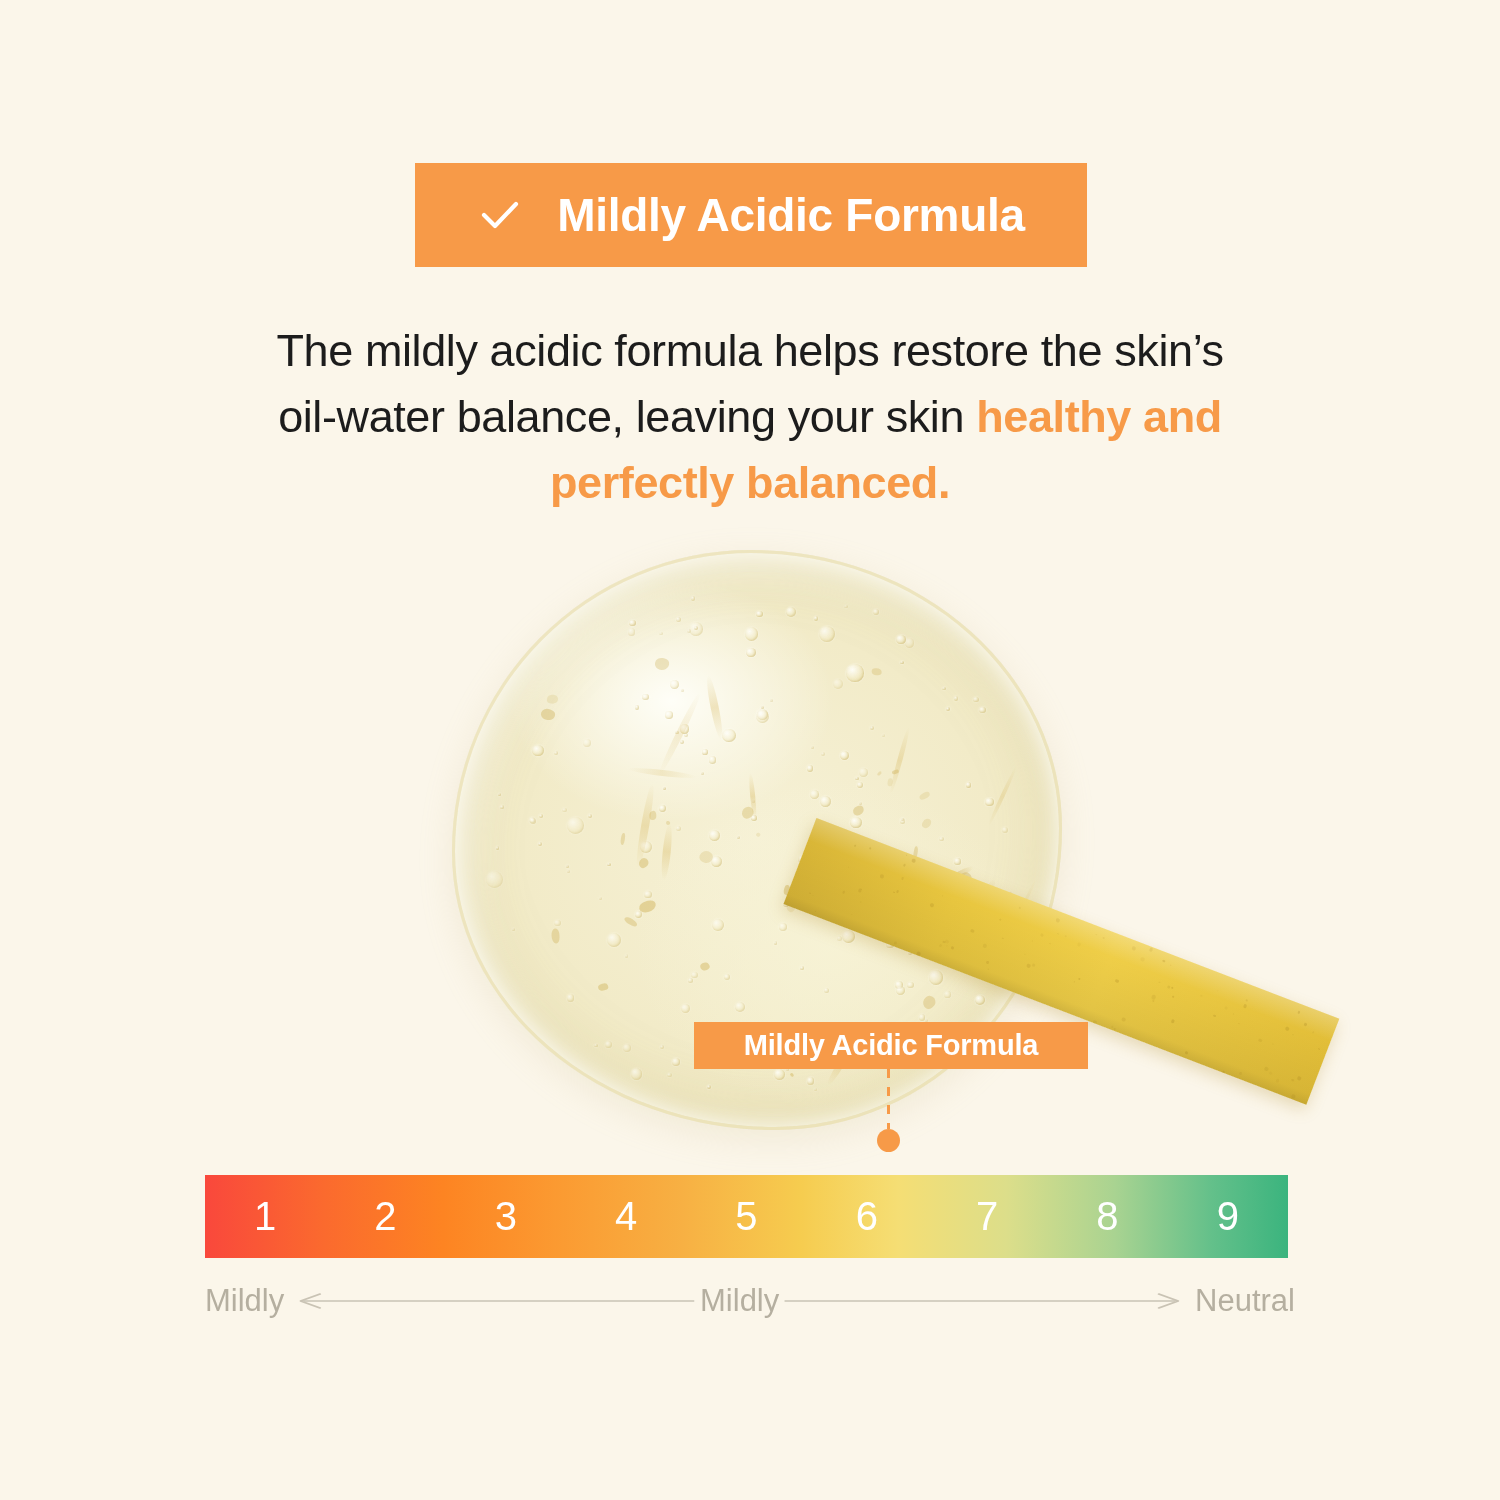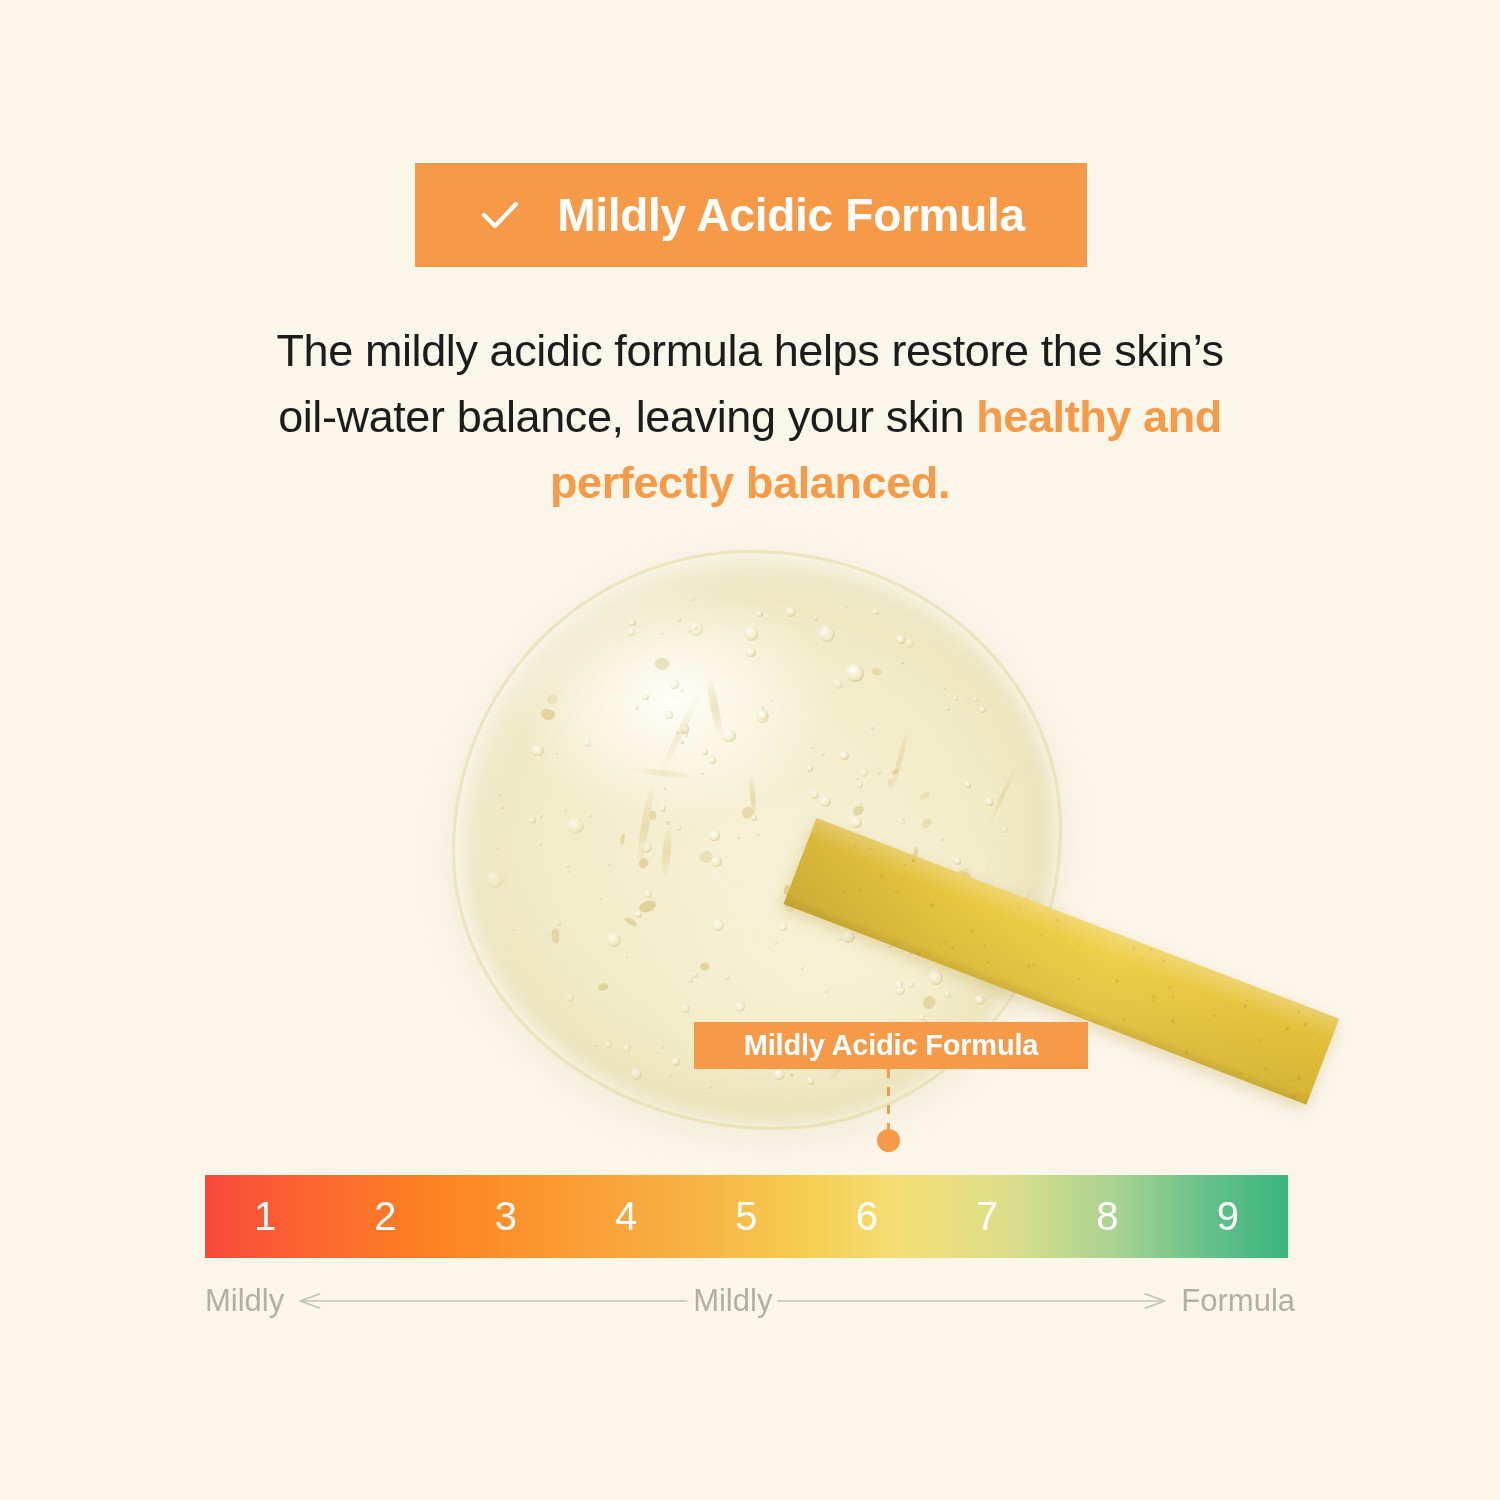--- a/index.html
+++ b/index.html
@@ -515,14 +515,14 @@
   <span class="legend-label">Mildly</span>
   <svg class="legend-arrow" viewBox="0 0 300 24" preserveAspectRatio="none">
     <line x1="14" y1="12" x2="296" y2="12" stroke="#C9C3B4" stroke-width="1.6"></line>
     <polyline points="26,5 12,12 26,19" fill="none" stroke="#C9C3B4" stroke-width="1.6" stroke-linecap="round" stroke-linejoin="round"></polyline>
   </svg>
   <span class="legend-label">Mildly</span>
   <svg class="legend-arrow" viewBox="0 0 300 24" preserveAspectRatio="none">
     <line x1="4" y1="12" x2="286" y2="12" stroke="#C9C3B4" stroke-width="1.6"></line>
     <polyline points="274,5 288,12 274,19" fill="none" stroke="#C9C3B4" stroke-width="1.6" stroke-linecap="round" stroke-linejoin="round"></polyline>
   </svg>
-  <span class="legend-label">Formula</span>
+  <span class="legend-label">Neutral</span>
 </div>
 
 </body></html>

